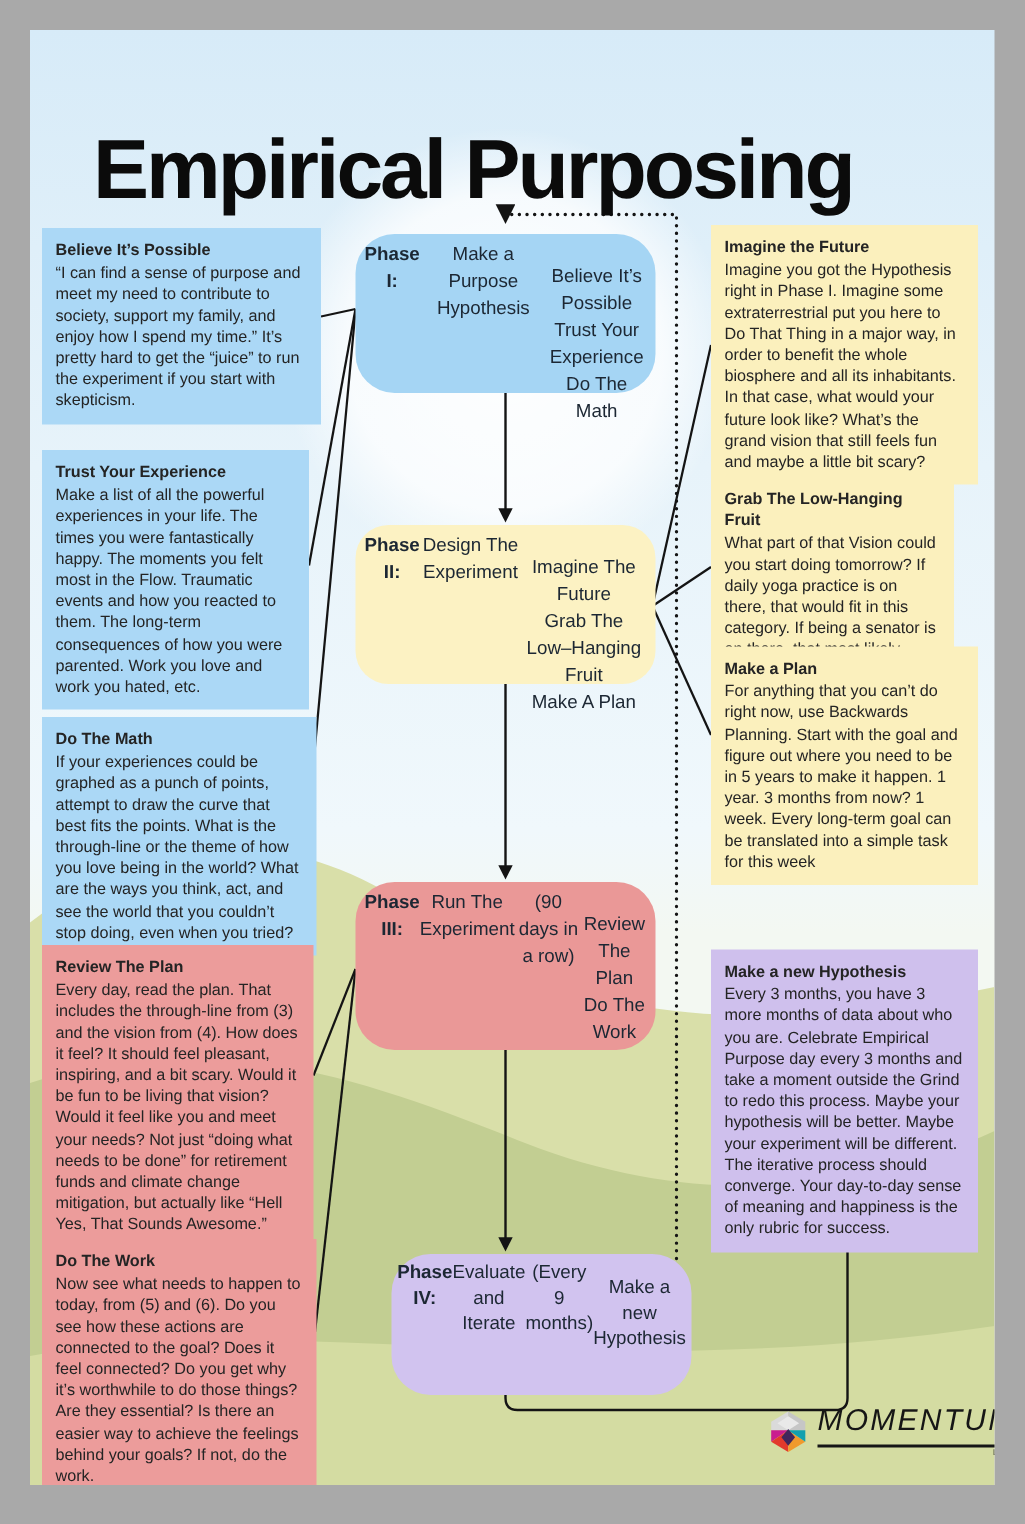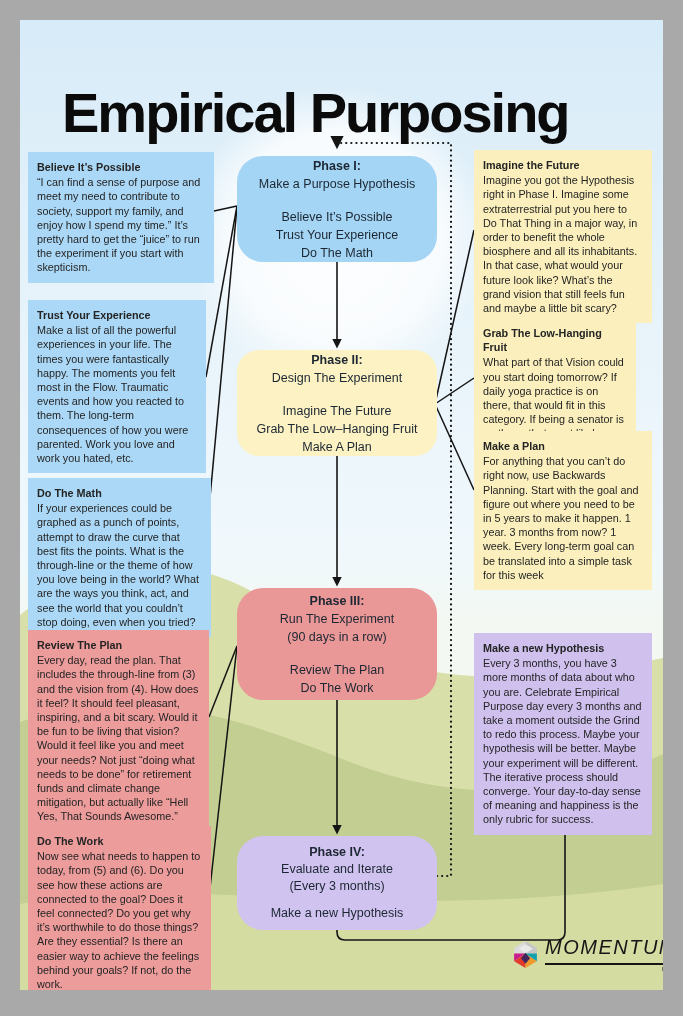--- a/index.html
+++ b/index.html
@@ -20,31 +20,31 @@
 
   .title{
     position:absolute;left:10px;top:22px;width:630px;
     font-size:56px;font-weight:bold;letter-spacing:-2px;color:#0b0b0b;
     white-space:nowrap;z-index:4;margin-left:32px;
   }
 
   .phase{
     position:absolute;left:217px;width:200px;border-radius:26px;
     text-align:center;color:#1c2733;font-size:12.5px;line-height:18px;
-    display:flex;flex-direction:column;justify-content:center;
+    display:flex;flex-direction:row;justify-content:center;
     padding:4px 6px;box-sizing:border-box;z-index:4;
   }
   .phase .ph-head{font-weight:bold;}
   .phase .ph-steps{margin-top:15px;}
   .phase1{top:136px;height:106px;background:#a5d5f4;}
   .phase2{top:330px;height:106px;background:#fcf2c3;border-radius:22px;}
   .phase3{top:568px;height:112px;background:#ea9897;}
   .phase4{top:816px;height:94px;background:#d1c3ef;}
   .phase4 .ph-steps{margin-top:10px;}
-  .phase4{line-height:17px;}
+  .phase4{line-height:17px;margin-left:24px;}
 
   .note{
     position:absolute;box-sizing:border-box;
     padding:8px 9px;font-size:10.8px;line-height:14.2px;color:#242424;z-index:4;
   }
   .note .nh{font-weight:bold;margin-bottom:1px;}
   .n-blue{background:#abd8f6;}
   .n-yellow{background:#fbf0bd;}
   .n-red{background:#ec9c9b;}
   .n-purple{background:#cfc0ed;}
@@ -146,21 +146,21 @@
         <div>(90 days in a row)</div>
         <div class="ph-steps">
           <div>Review The Plan</div>
           <div>Do The Work</div>
         </div>
       </div>
 
       <div class="phase phase4">
         <div class="ph-head">Phase IV:</div>
         <div>Evaluate and Iterate</div>
-        <div>(Every 3 months)</div>
+        <div>(Every 9 months)</div>
         <div class="ph-steps">
           <div>Make a new Hypothesis</div>
         </div>
       </div>
 
       <div class="note n-blue note-believe">
         <div class="nh">Believe It’s Possible</div>
         <div>“I can find a sense of purpose and meet my need to contribute to society, support my family, and enjoy how I spend my time.” It’s pretty hard to get the “juice” to run the experiment if you start with skepticism.</div>
       </div>
       <div class="note n-blue note-trust">

